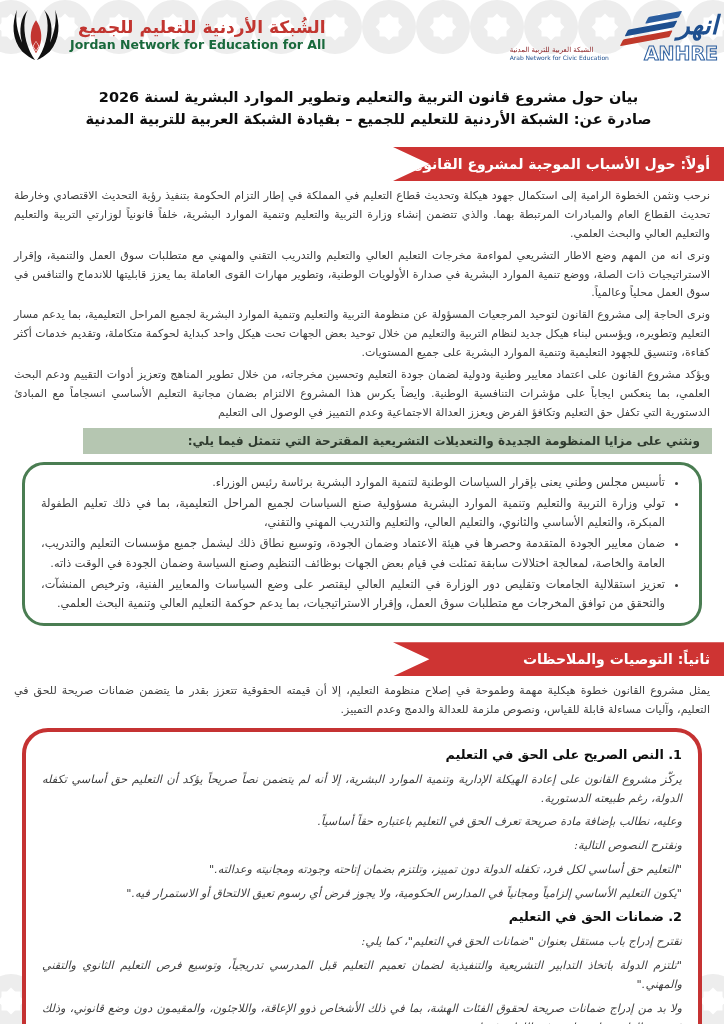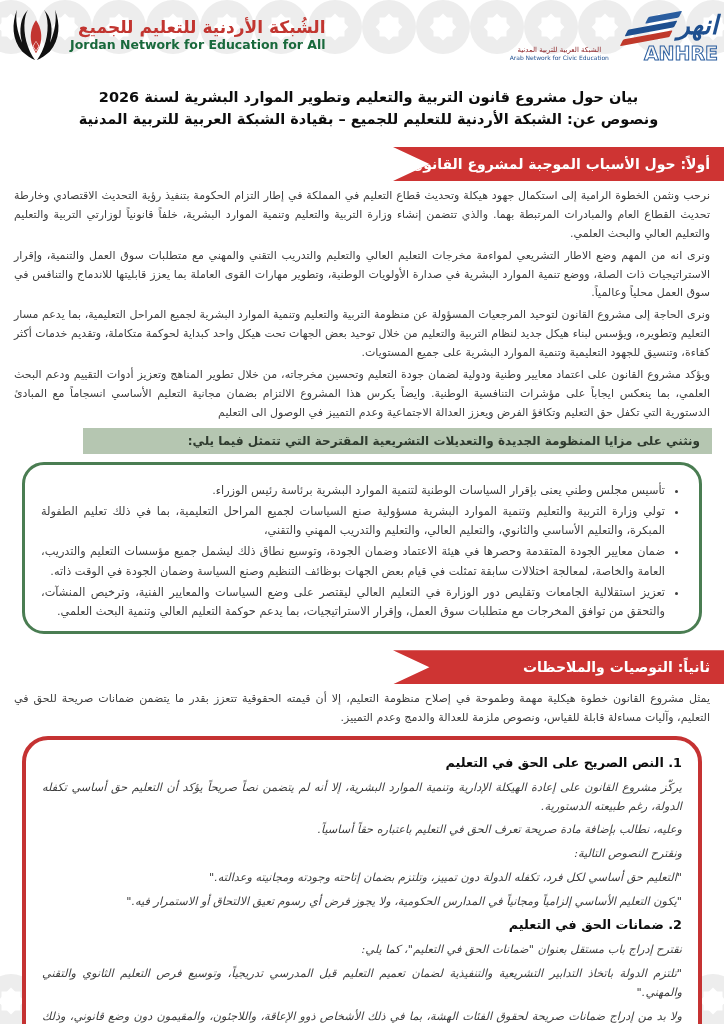--- a/index.html
+++ b/index.html
@@ -23,21 +23,21 @@
   .jnea-en{color:#19693c;font-weight:bold;font-size:12.5px;}
   .anhre{width:148px;text-align:right;line-height:1;}
   .anhre-top{display:flex;justify-content:flex-end;align-items:center;gap:4px;height:34px;}
   .stripes{display:flex;flex-direction:column;gap:3px;transform:skewX(-35deg) rotate(-12deg);margin-top:6px;}
   .stripe{width:44px;height:7px;border-radius:1px;}
   .s1{background:#2a5d9f;width:30px;margin-left:14px;}
   .s2{background:#1e4f8f;}
   .s3{background:#c0392b;}
   .anhre-callig{color:#1e4f8f;font-weight:bold;font-size:26px;font-style:italic;direction:rtl;}
   .anhre-bottom{display:flex;justify-content:flex-end;align-items:center;gap:3px;margin-top:2px;}
-  .anhre-names{text-align:center;line-height:1.2;}
+  .anhre-names{text-align:left;line-height:1.2;}
   .anhre-ar{color:#8b2024;font-size:7px;direction:rtl;white-space:nowrap;}
   .anhre-en{color:#1e4f8f;font-size:6px;white-space:nowrap;}
   .anhre-word{color:#2a5d9f;font-weight:bold;font-size:19px;letter-spacing:0px;-webkit-text-stroke:1px #2a5d9f;
               color:transparent;margin-left:32px;}
   
   .tulip{width:52px;height:54px;flex:0 0 auto;}
   
   .title{position:relative;z-index:2;direction:rtl;text-align:center;font-weight:bold;color:#0d0d0d;
          font-size:14.5px;line-height:1.55;margin-top:14px;padding-left:13px;}
   
@@ -47,21 +47,21 @@
   .ribbon span{color:#fff;font-weight:bold;font-size:14px;padding-right:14px;}
   
   .paras{position:relative;z-index:2;direction:rtl;text-align:justify;color:#3e3e3e;
          font-size:11px;line-height:1.72;padding:6px 14px 0 14px;}
   .paras p{margin:0 0 3px 0;}
   
   .green-bar{position:relative;z-index:2;direction:rtl;margin:5px 12px 0 83px;background:#b5c6b1;
              color:#2e3a2e;font-weight:bold;font-size:12px;padding:6px 12px;text-align:right;}
   
   .green-box{position:relative;z-index:2;direction:rtl;margin:8px 22px 0 22px;border:3.5px solid #4a7d52;
-             border-radius:22px;padding:16px 14px 8px 16px;color:#3e3e3e;font-size:11.3px;line-height:1.7;
+             border-radius:22px;padding:8px 14px 8px 16px;color:#3e3e3e;font-size:11.3px;line-height:1.7;
              text-align:justify;background:#fff;}
   .green-box ul{margin:0;padding:0 20px 0 0;list-style:disc;}
   .green-box li{margin:0 0 2px 0;}
   
   .red-box{position:relative;z-index:2;direction:rtl;margin:8px 22px 0 22px;border:4px solid #c53232;
            border-radius:26px;padding:10px 16px 12px 16px;color:#3e3e3e;font-size:11.3px;line-height:1.68;
            text-align:justify;background:#fff;}
   .red-box h3{margin:2px 0 2px 0;color:#0d0d0d;font-size:12.8px;}
   .red-box p{margin:5px 0 2px 0;font-style:italic;}
 </style>
@@ -235,21 +235,21 @@
           <div class="anhre-ar">الشبكة العربية للتربية المدنية</div>
           <div class="anhre-en">Arab Network for Civic Education</div>
         </div>
         <div class="anhre-word">ANHRE</div>
       </div>
     </div>
   </div>
 
   <div class="title">
     <div>بيان حول مشروع قانون التربية والتعليم وتطوير الموارد البشرية لسنة 2026</div>
-    <div>ونصوص عن: الشبكة الأردنية للتعليم للجميع – بقيادة الشبكة العربية للتربية المدنية</div>
+    <div>صادرة عن: الشبكة الأردنية للتعليم للجميع – بقيادة الشبكة العربية للتربية المدنية</div>
   </div>
 
   <div class="ribbon">
     <span>أولاً: حول الأسباب الموجبة لمشروع القانون</span>
   </div>
 
   <div class="paras">
     <p>نرحب ونثمن الخطوة الرامية إلى استكمال جهود هيكلة وتحديث قطاع التعليم في المملكة في إطار التزام الحكومة بتنفيذ رؤية التحديث الاقتصادي وخارطة تحديث القطاع العام والمبادرات المرتبطة بهما. والذي تتضمن إنشاء وزارة التربية والتعليم وتنمية الموارد البشرية، خلفاً قانونياً لوزارتي التربية والتعليم والتعليم العالي والبحث العلمي.</p>
     <p>ونرى انه من المهم وضع الاطار التشريعي لمواءمة مخرجات التعليم العالي والتعليم والتدريب التقني والمهني مع متطلبات سوق العمل والتنمية، وإقرار الاستراتيجيات ذات الصلة، ووضع تنمية الموارد البشرية في صدارة الأولويات الوطنية، وتطوير مهارات القوى العاملة بما يعزز قابليتها للاندماج والتنافس في سوق العمل محلياً وعالمياً.</p>
     <p>ونرى الحاجة إلى مشروع القانون لتوحيد المرجعيات المسؤولة عن منظومة التربية والتعليم وتنمية الموارد البشرية لجميع المراحل التعليمية، بما يدعم مسار التعليم وتطويره، ويؤسس لبناء هيكل جديد لنظام التربية والتعليم من خلال توحيد بعض الجهات تحت هيكل واحد كبداية لحوكمة متكاملة، وتقديم خدمات أكثر كفاءة، وتنسيق للجهود التعليمية وتنمية الموارد البشرية على جميع المستويات.</p>

